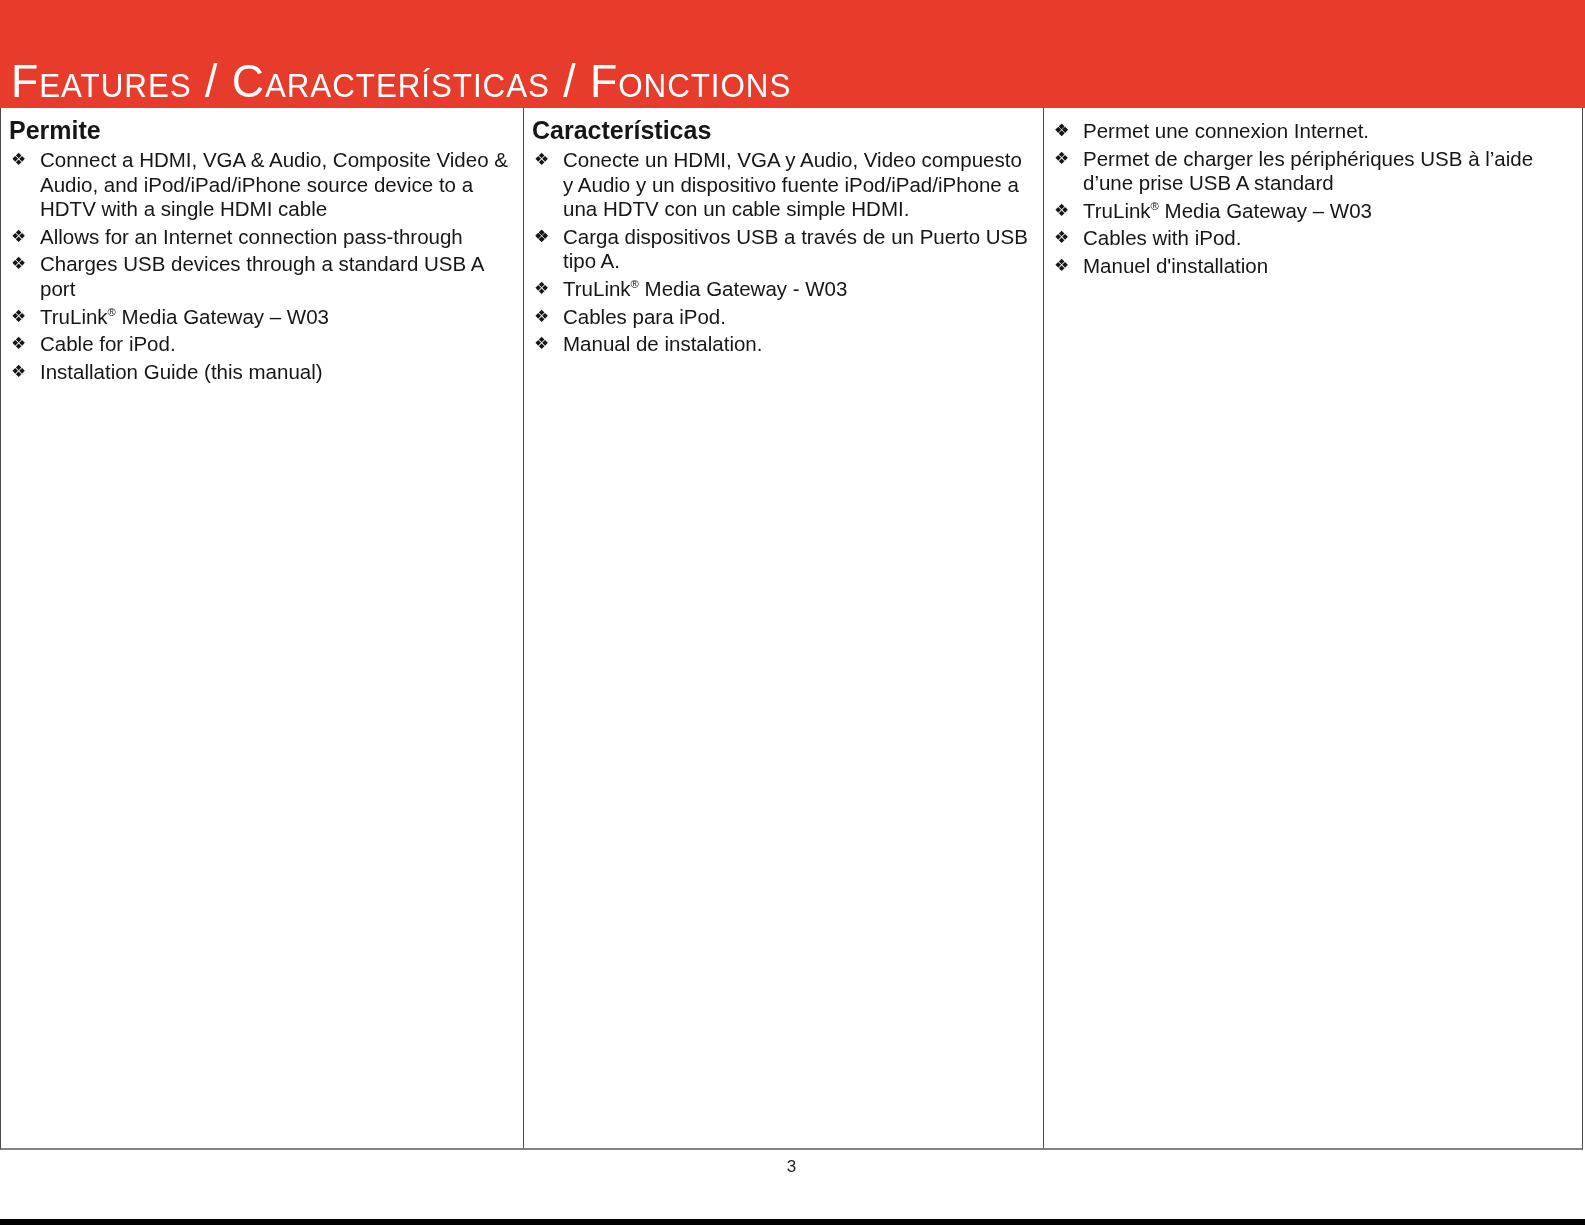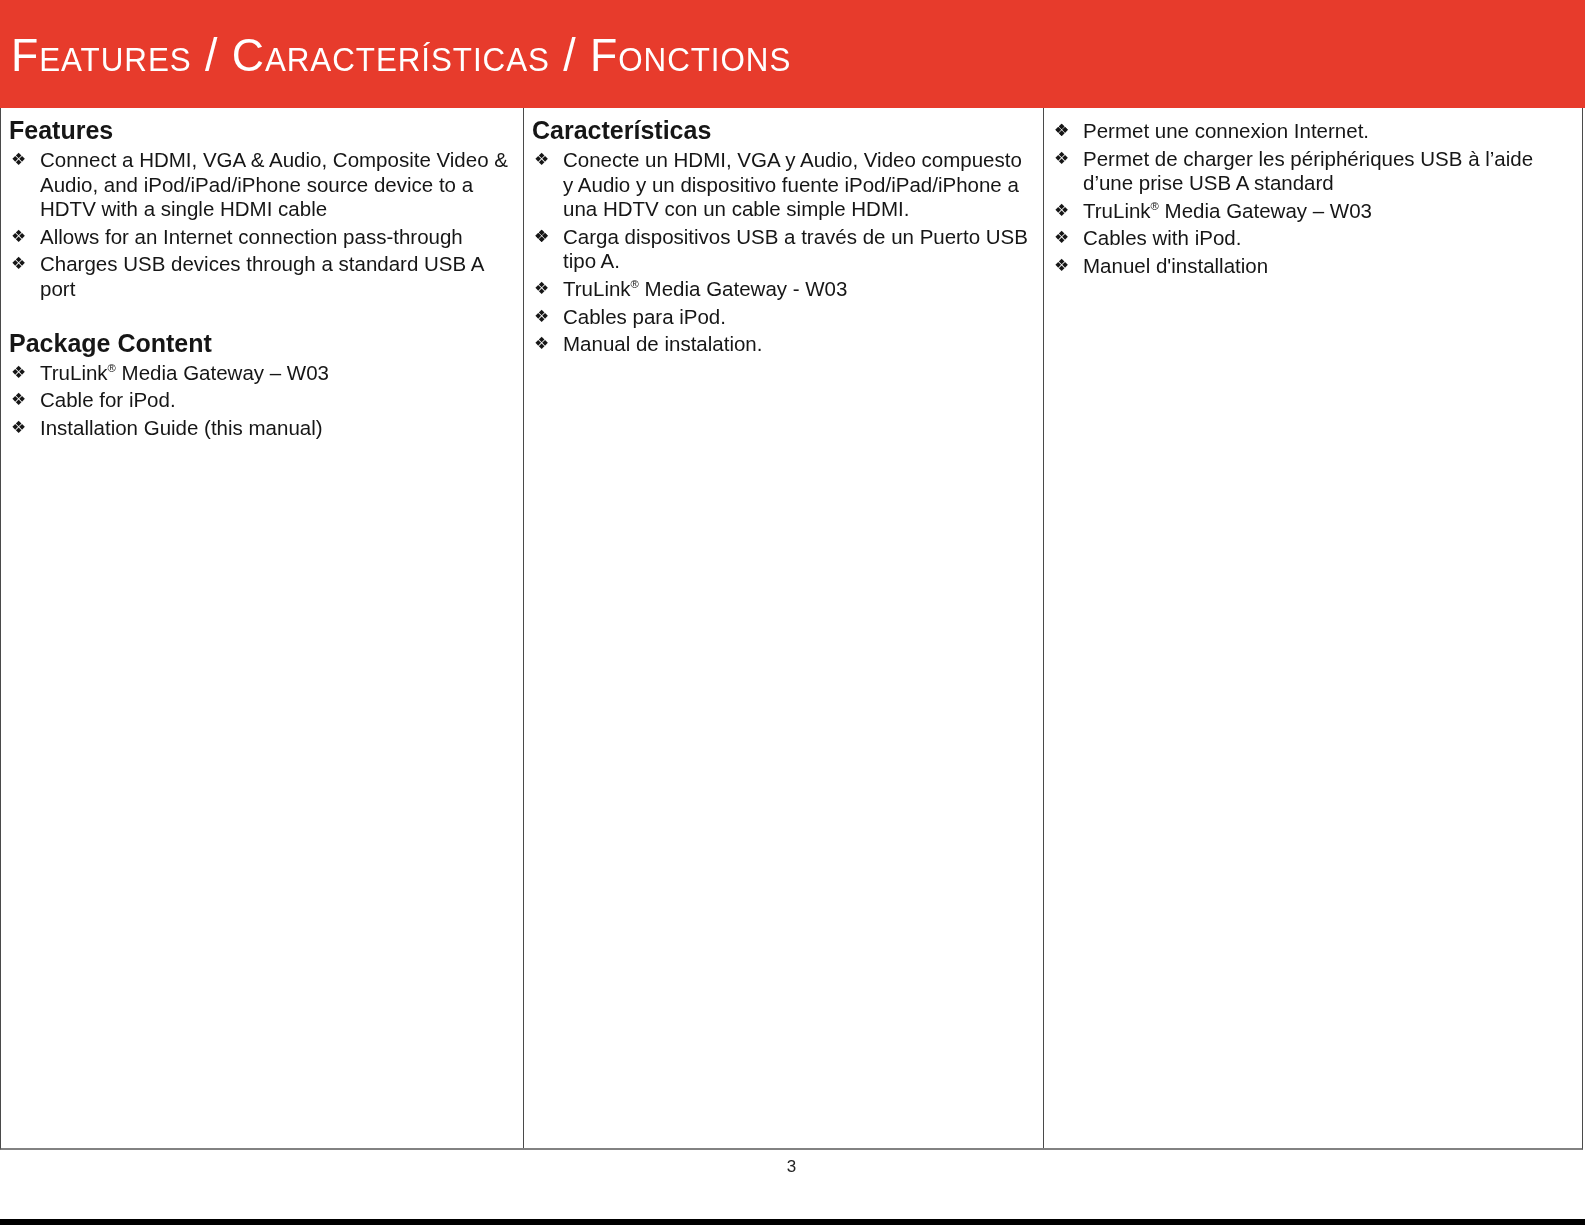--- a/index.html
+++ b/index.html
@@ -3,21 +3,21 @@
 <meta charset="utf-8">
 <style>
   html,body{margin:0;padding:0;}
   body{
     width:1585px;height:1225px;position:relative;overflow:hidden;
     background:#ffffff;color:#161616;
     font-family:"Liberation Sans", sans-serif;
   }
   
   .band{
-    height:108px;display:flex;align-items:center;
+    height:108px;display:flex;align-items:flex-end;
     padding-left:11px;box-sizing:border-box;
   }
   .band h1{
     margin:0;font-weight:400;font-size:47px;
     font-variant:small-caps;letter-spacing:1px;
     transform:scaleX(0.95);transform-origin:left center;
     white-space:nowrap;
   }
   
   .table{
@@ -60,27 +60,26 @@
 </style>
 </head>
 <body>
 
 <header class="band" style="background: rgb(231, 59, 44);">
   <h1 style="color: rgb(255, 255, 255);">Features / Características / Fonctions</h1>
 </header>
 
 <main class="table">
   <section class="col col-0">
-      <h2 class="section-heading">Features</h2>
+      <h2 class="section-heading">Permite</h2>
       <ul class="bullet-list">
         <li><span class="bullet">❖</span><span class="item-text">Connect a HDMI, VGA &amp; Audio, Composite Video &amp; Audio, and iPod/iPad/iPhone source device to a HDTV with a single HDMI cable</span></li>
         <li><span class="bullet">❖</span><span class="item-text">Allows for an Internet connection pass-through</span></li>
         <li><span class="bullet">❖</span><span class="item-text">Charges USB devices through a standard USB A port</span></li>
       </ul>
-      <h2 class="section-heading later">Package Content</h2>
       <ul class="bullet-list">
         <li><span class="bullet">❖</span><span class="item-text">TruLink<sup>®</sup> Media Gateway – W03</span></li>
         <li><span class="bullet">❖</span><span class="item-text">Cable for iPod.</span></li>
         <li><span class="bullet">❖</span><span class="item-text">Installation Guide (this manual)</span></li>
       </ul>
     </section>
   <section class="col col-1">
       <h2 class="section-heading">Características</h2>
       <ul class="bullet-list">
         <li><span class="bullet">❖</span><span class="item-text">Conecte un HDMI, VGA y Audio, Video compuesto y Audio y un dispositivo fuente iPod/iPad/iPhone a una HDTV con un cable simple HDMI.</span></li>

